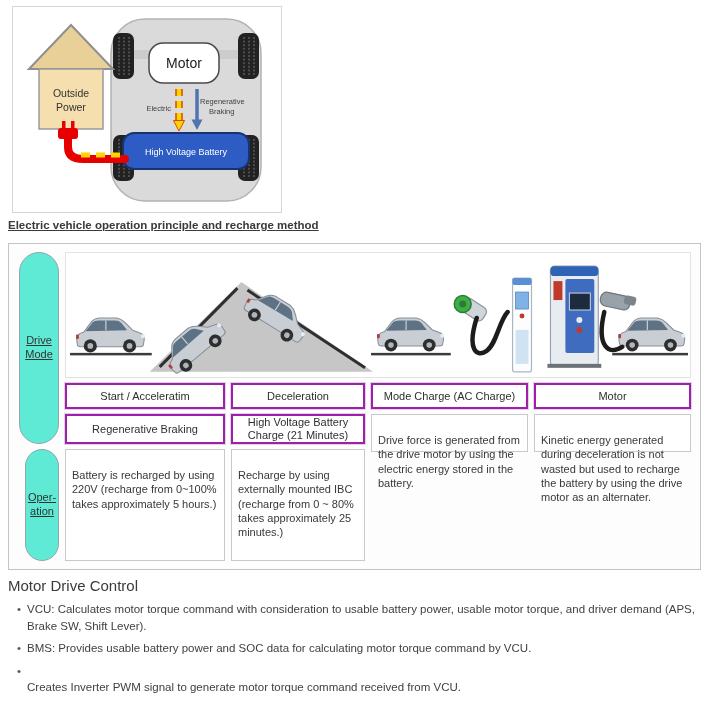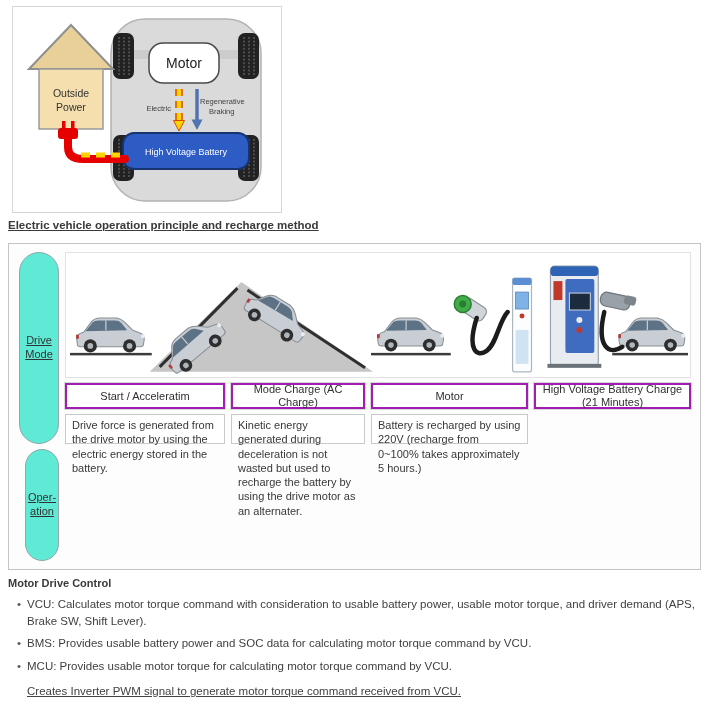--- a/index.html
+++ b/index.html
@@ -60,33 +60,33 @@
     border:2px solid #a21caf;
     box-shadow:0 0 0 1px #d8d8d8;
     display:flex; align-items:center; justify-content:center;
     text-align:center;
     font-size:11px; color:#2f2f2f;
     line-height:1.15; padding:1px 3px;
   }
   .op-cell {
     background:#fff;
     border:1px solid #c9c9c9;
-    padding:3px 6px;
+    padding:18px 6px;
     font-size:11px; color:#383838;
     line-height:1.3;
   }
 
   
   .footer { position:absolute; left:8px; top:577px; width:697px; }
-  .footer-heading { font-size:11px; font-weight:bold; color:#3a3a3a; }
+  .footer-heading { font-size:15px; font-weight:normal; color:#3a3a3a; }
   .footer-list { list-style:none; margin-top:7px; }
   .footer-list li { display:flex; margin-bottom:6px; font-size:11.5px; color:#414141; line-height:1.45; }
   .bullet-glyph { width:10px; margin-left:9px; flex:none; color:#555; }
   .bullet-body { flex:1; }
-  .continuation { margin-top:8px;text-decoration:underline; }
+  .continuation { margin-top:16px; }
 
   text { font-family:"Liberation Sans", sans-serif; }
 </style>
 </head>
 <body>
 
 <div class="page">
 
   <div class="diagram-box">
     <svg viewBox="0 0 268 205">
@@ -218,46 +218,48 @@
         </g>
         <g>
           <path d="M540,58 C532,92 544,102 558,93" fill="none" stroke="#1c1c1c" stroke-width="4.5" stroke-linecap="round"></path>
           <rect x="536" y="40" width="30" height="14" rx="6" transform="rotate(12 551 47)" fill="#9aa2a9" stroke="#6d757c" stroke-width="1.2"></rect>
           <rect x="560" y="42" width="12" height="9" rx="3" transform="rotate(12 566 46)" fill="#7d858c"></rect>
         </g>
       </svg>
     </div>
 
     <div class="hdr-cell">Start / Acceleratim</div>
+    <div class="hdr-cell">Deceleration</div>
     <div class="hdr-cell">Mode Charge (AC Charge)</div>
 
     <div class="hdr-cell">Motor</div>
+    <div class="hdr-cell">Regenerative Braking</div>
     <div class="hdr-cell">High Voltage Battery Charge (21 Minutes)</div>
 
     <div class="side-pill pill-oper">Oper-
 ation</div>
     <div class="op-cell">Drive force is generated from the drive motor by using the electric energy stored in the battery.</div>
     <div class="op-cell">Kinetic energy generated during deceleration is not wasted but used to recharge the battery by using the drive motor as an alternater.</div>
     <div class="op-cell">Battery is recharged by using 220V (recharge from 0~100% takes approximately 5 hours.)</div>
+    <div class="op-cell">Recharge by using externally mounted IBC (recharge from 0 ~ 80% takes approximately 25 minutes.)</div>
   </div>
 
   <div class="footer">
     <div class="footer-heading">Motor Drive Control</div>
     <ul class="footer-list">
       <li>
         <span class="bullet-glyph">•</span>
         <span class="bullet-body">VCU: Calculates motor torque command with consideration to usable battery power, usable motor torque, and driver demand (APS, Brake SW, Shift Lever).</span>
       </li>
       <li>
         <span class="bullet-glyph">•</span>
         <span class="bullet-body">BMS: Provides usable battery power and SOC data for calculating motor torque command by VCU.</span>
       </li>
       <li>
         <span class="bullet-glyph">•</span>
         <span class="bullet-body">
-          <span>MCU: Provides usable motor torque for calculating motor torque command by VCU.</span>
           <div class="continuation">Creates Inverter PWM signal to generate motor torque command received from VCU.</div>
         </span>
       </li>
     </ul>
   </div>
 
 </div>
 
 </body></html>

